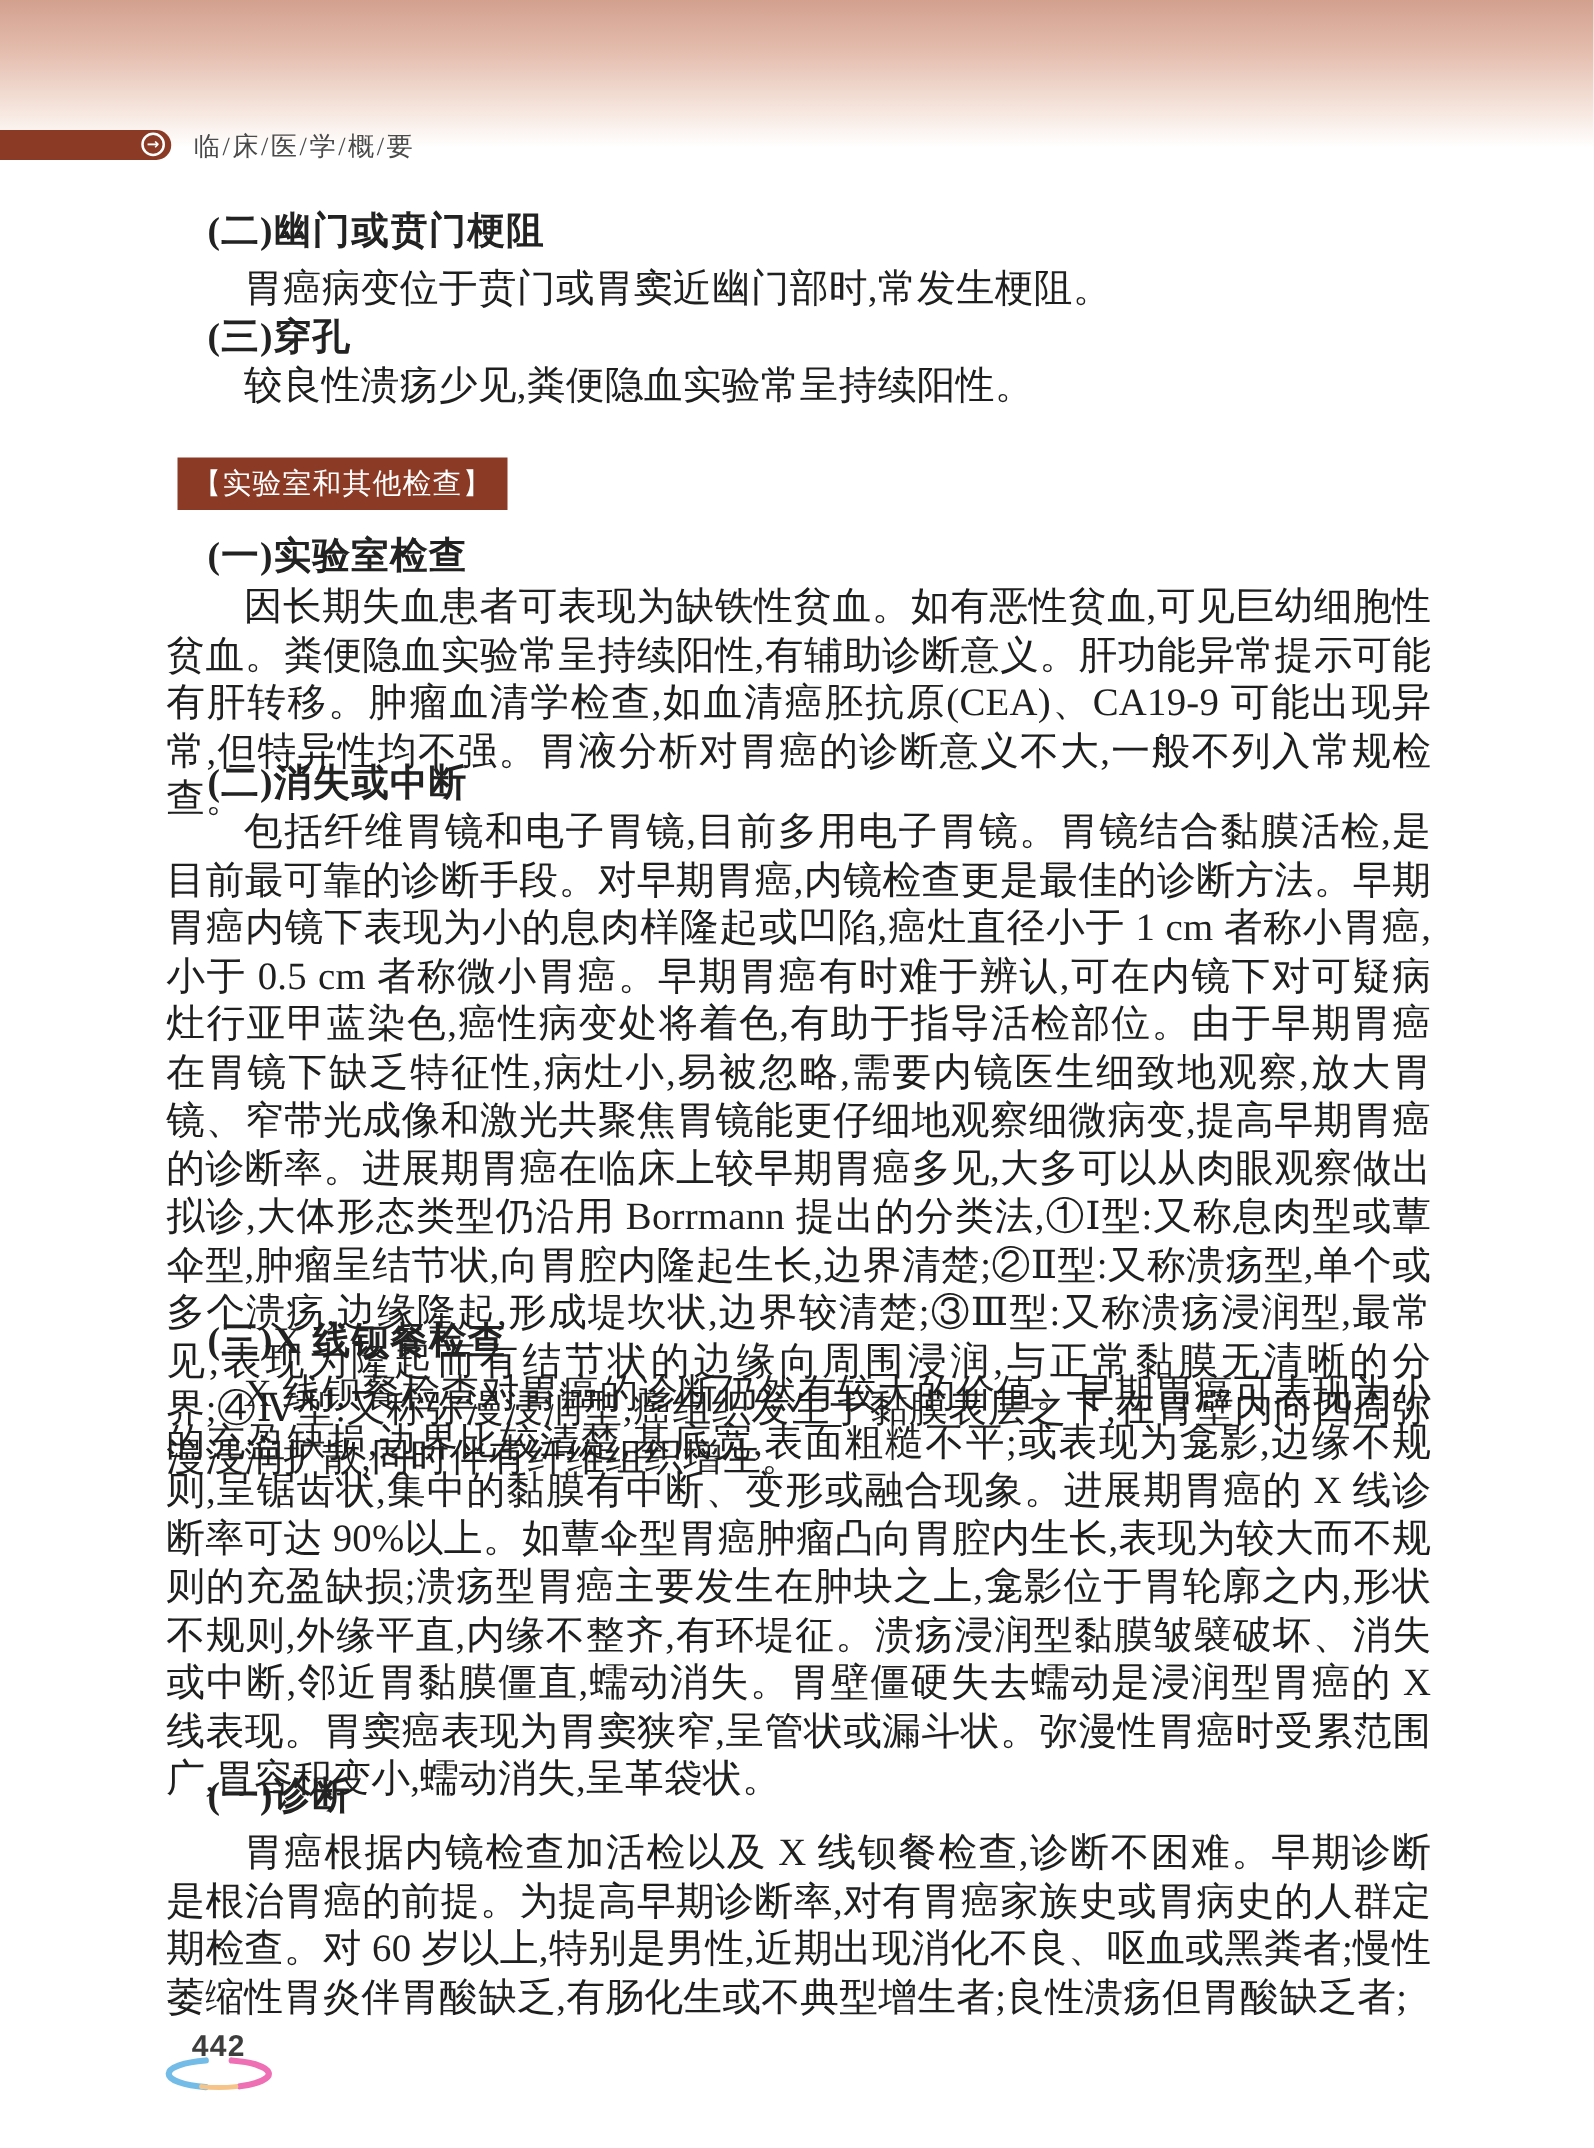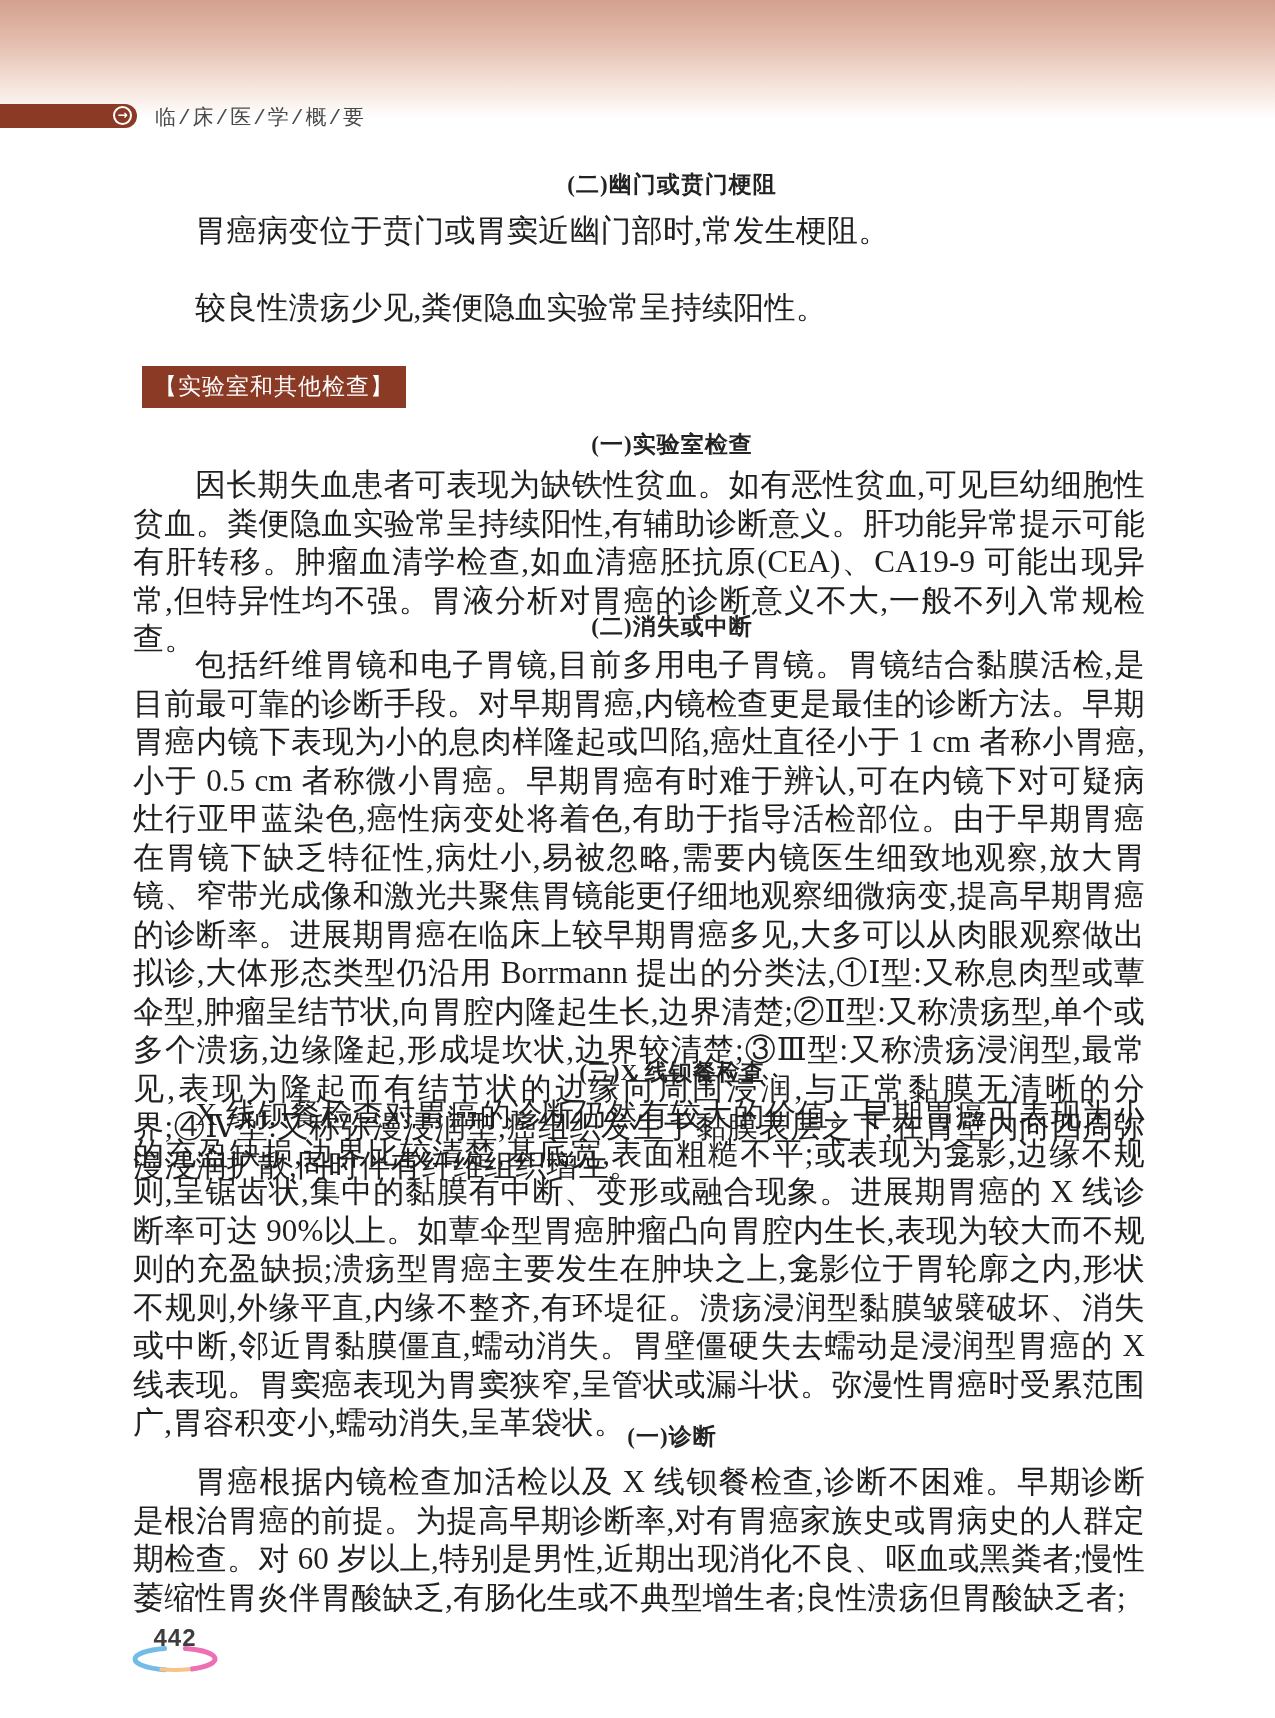--- a/index.html
+++ b/index.html
@@ -23,30 +23,30 @@
     background:#8a3a25;border-radius:0 12px 12px 0;
   }
   .arrow-circle{
     position:absolute;right:5px;top:2px;width:15px;height:15px;
     background:#8a3a25;border:2.5px solid #ffffff;border-radius:50%;
     color:#ffffff;font-family:"DejaVu Sans",sans-serif;
     font-size:12px;line-height:14px;font-weight:bold;text-align:center;
   }
   .book-title{
     position:absolute;left:155px;top:-1px;
-    font-family:Liberation Mono, monospace;
+    font-family:Liberation Serif, serif;
     font-size:21px;font-weight:500;color:#4a4a4a;letter-spacing:2px;
     white-space:nowrap;
   }
   
   .content{position:absolute;left:133px;top:0;width:1012px;height:1718px;}
   .block{position:absolute;left:0;width:100%;}
   .kai{
-    font-size:23px;line-height:30px;font-weight:600;color:#222222;
-    padding-left:33px;letter-spacing:1px;text-align:center;
+    font-size:30px;line-height:30px;font-weight:600;color:#222222;
+    padding-left:33px;letter-spacing:1px;
   }
   .para{
     font-size:31px;line-height:38.5px;color:#1f1f1f;
     text-align:justify;text-indent:2em;letter-spacing:0.2px;
   }
   .banner{
     display:inline-block;position:absolute;left:9px;
     background:#8a3a25;color:#ffffff;
     font-family:"Liberation Sans","DejaVu Sans",sans-serif;
     font-size:23px;font-weight:400;letter-spacing:1px;
@@ -74,20 +74,21 @@
     </div>
     <div class="book-title">临/床/医/学/概/要</div>
   </div>
 
   <div class="content">
 
     <div class="block kai" style="top:170px">(二)幽门或贲门梗阻</div>
 
     <div class="block para" style="top:212px">胃癌病变位于贲门或胃窦近幽门部时,常发生梗阻。</div>
 
+    <div class="block kai" style="top:255px">(三)穿孔</div>
 
     <div class="block para" style="top:289px">较良性溃疡少见,粪便隐血实验常呈持续阳性。</div>
 
     <div class="banner" style="top:366px">【实验室和其他检查】</div>
 
     <div class="block kai" style="top:430px">(一)实验室检查</div>
 
     <div class="block para" style="top:466px">因长期失血患者可表现为缺铁性贫血。如有恶性贫血,可见巨幼细胞性贫血。粪便隐血实验常呈持续阳性,有辅助诊断意义。肝功能异常提示可能有肝转移。肿瘤血清学检查,如血清癌胚抗原(CEA)、CA19-9 可能出现异常,但特异性均不强。胃液分析对胃癌的诊断意义不大,一般不列入常规检查。</div>
 
     <div class="block kai" style="top:612px">(二)消失或中断</div>

